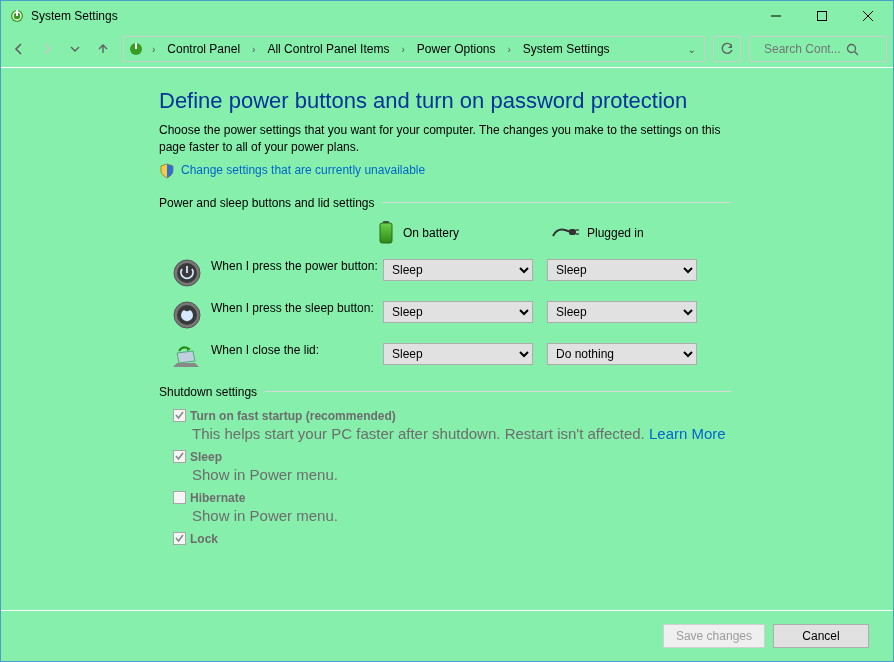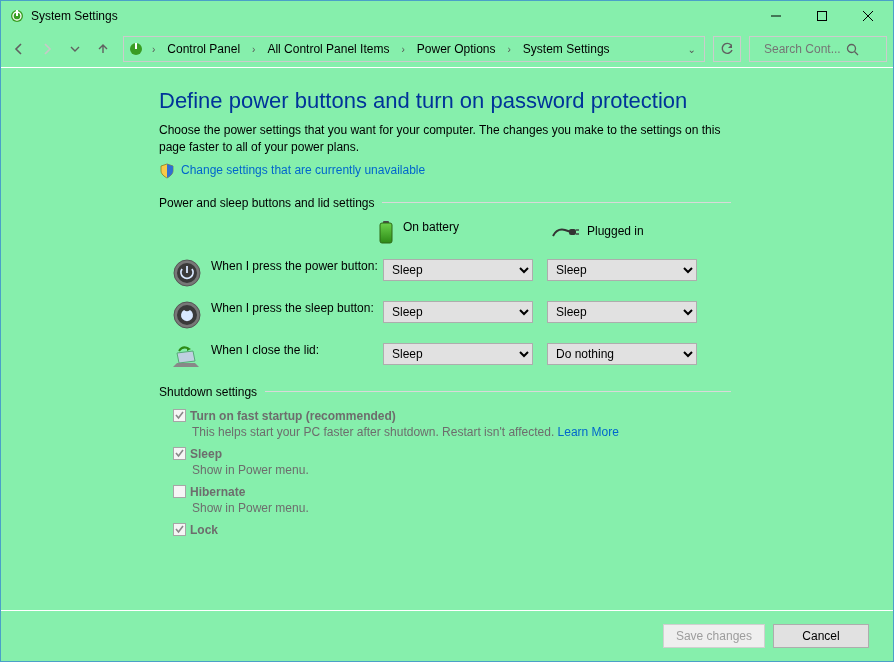--- a/index.html
+++ b/index.html
@@ -23,36 +23,36 @@
 .search-box input{border:none;outline:none;width:80px;font-size:12px;color:#555;background:transparent}
 .content-wrap{flex:1;overflow:auto;padding:16px 10px 0 10px}
 .content{max-width:572px;margin:0 0 0 148px}
 h1.page-title{color:#003399;font-weight:400;font-size:22px;margin:4px 0 8px 0}
 .desc{color:#000;font-size:12px;line-height:1.45;margin-bottom:6px}
 .adminrow{display:flex;gap:6px;margin-bottom:14px}
 .adminrow a{color:#0066cc;text-decoration:none;font-size:12px}
 .section-head{display:flex;align-items:center;color:#000;font-size:12px;margin:6px 0 10px 0}
 .section-head .line{flex:1;height:1px;background:#d9d9d9;margin-left:8px}
 .cols-header{display:flex;align-items:center;margin-left:218px;margin-bottom:12px;gap:10px}
-.col-h{display:flex;gap:8px;width:164px}
+.col-h{display:flex;align-items:center;gap:8px;width:164px}
 .col-h.plug{width:150px}
 .row{display:flex;align-items:flex-start;margin-bottom:14px}
 .row .ricon{width:28px;height:28px;margin-left:14px;margin-right:10px;flex:0 0 auto}
 .row .rlabel{width:172px}
 select.combo{width:150px;height:22px;border:1px solid #adadad;background:#e1e1e1;font-size:12px;padding:0 4px;color:#000}
 .row .gap{width:14px}
 .shutdown-list{margin-left:14px}
 .chk-item{margin-bottom:2px}
 .chk-row{display:flex;align-items:center;gap:4px}
 .chk-box{width:13px;height:13px;border:1px solid #a6a6a6;background:#f5f5f5;display:flex;align-items:center;justify-content:center;box-sizing:border-box}
 .chk-box.checked svg{display:block}
 .chk-box svg{display:none}
 .chk-label{color:#6d6d6d;font-size:12px}
 .chk-label.bold{font-weight:600}
-.chk-sub{margin-left:19px;color:#6d6d6d;font-size:12px;margin-top:2px;margin-bottom:8px}
+.chk-sub{margin-left:19px;color:#6d6d6d;font-size:15px;margin-top:2px;margin-bottom:8px}
 .chk-sub a{color:#0066cc;text-decoration:none}
 .footer{height:50px;border-top:1px solid #fff;display:flex;align-items:center;justify-content:flex-end;padding-right:24px;gap:8px}
 button.btn{height:24px;min-width:96px;border:1px solid #adadad;background:#e1e1e1;font-size:12px;padding:0 12px}
 button.btn:disabled{color:#9d9d9d;background:#efefef;border-color:#d0d0d0}
 </style>
 </head>
 <body>
 
 <div class="window">
 

